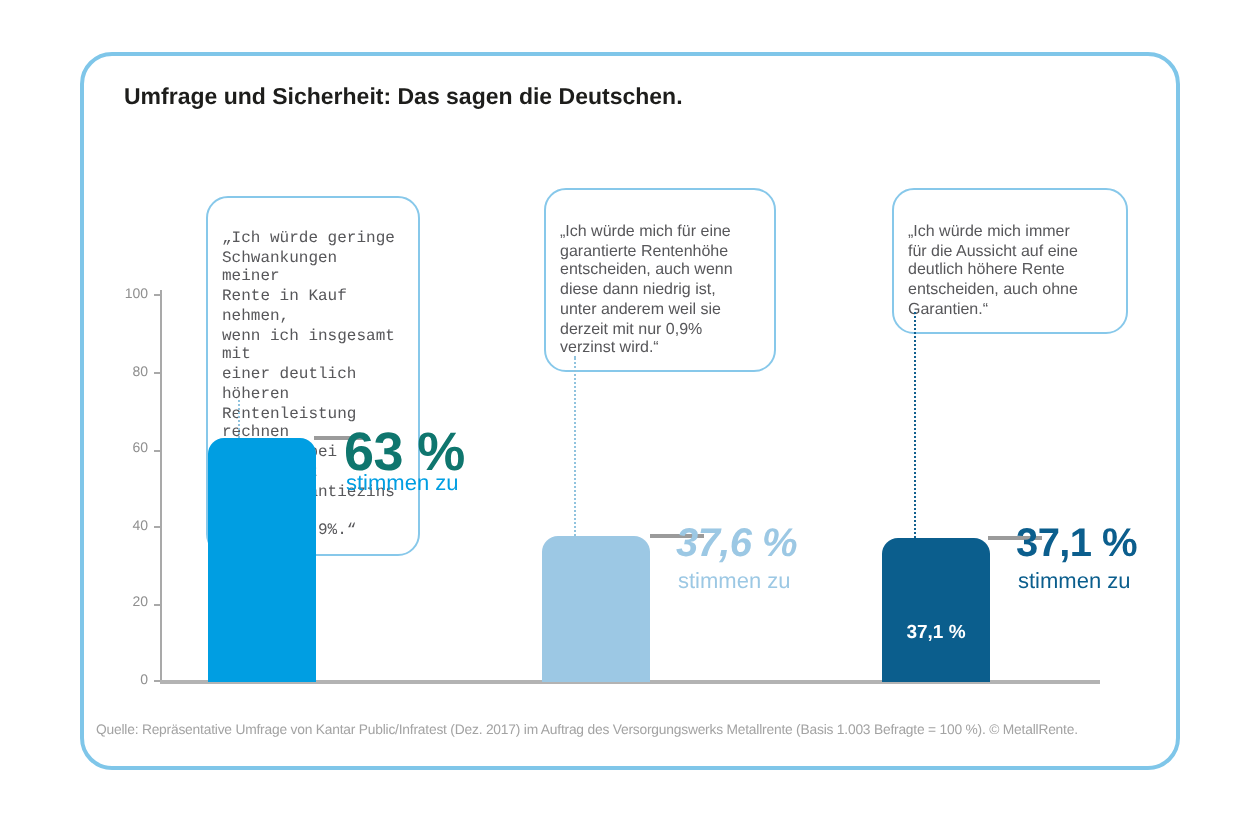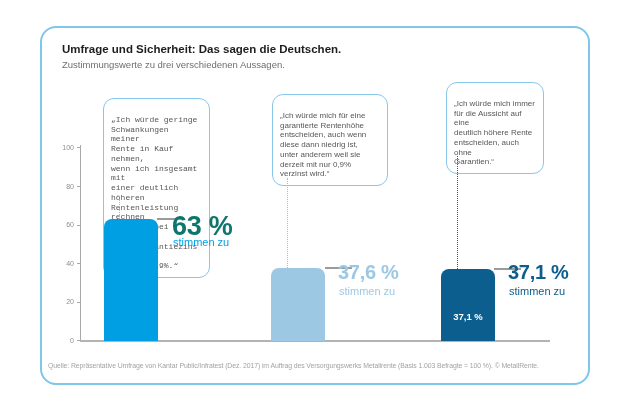--- a/index.html
+++ b/index.html
@@ -7,55 +7,54 @@
         font-family:"Liberation Sans",sans-serif;}
   .card{position:absolute;left:40px;top:26px;width:550px;height:359px;box-sizing:border-box;
         border:2px solid #7fc6e9;border-radius:16px;background:#fff;}
   .title{position:absolute;left:62px;top:43px;font-size:11.5px;font-weight:bold;color:#1d1d1b;}
   .subtitle{position:absolute;left:62px;top:59px;font-size:9.5px;color:#6e6e6e;}
   .bubble{position:absolute;box-sizing:border-box;border:1.5px solid #87c8ea;border-radius:11px;
           background:#fff;padding:6px 7px;font-size:8px;line-height:1.22;color:#57575a;
           white-space:pre-line;}
   .b1{left:103px;top:98px;width:107px;font-family:Liberation Mono, monospace;}
   .b2{left:272px;top:94px;width:116px;}
-  .b3{left:446px;top:82px;width:98px;}
+  .b3{left:446px;top:94px;width:118px;}
   .dotline{position:absolute;width:0;border-left:1.5px dotted #90c3de;}
   .d1{left:119px;top:200px;height:19px;}
   .d2{left:287px;top:178px;height:90px;}
   .d3{left:457px;top:156px;height:113px;border-left-color:#11608f;}
   .yaxis{position:absolute;left:80px;top:145px;width:1px;height:196px;background:#a9a9a9;}
   .xaxis{position:absolute;left:80px;top:340px;width:470px;height:2px;background:#b3b3b3;}
   .tick-label{position:absolute;width:20px;text-align:right;font-size:7px;color:#8f8f8f;line-height:8px;}
   .tick-mark{position:absolute;width:3px;height:1px;background:#a9a9a9;left:77px;}
   .bar{position:absolute;border-radius:8px 8px 0 0;}
   .connector{position:absolute;height:2px;width:27px;background:#9b9b9b;}
   .c1{left:157px;top:218px;}
   .c2{left:325px;top:267px;}
   .c3{left:494px;top:268px;}
   .big-label{position:absolute;font-weight:bold;letter-spacing:-0.3px;}
   .l1{left:172px;top:211px;font-size:27px;color:#0f766e;}
-  .l2{left:338px;top:261px;font-size:20px;color:#9cc8e4;}
+  .l2{left:338px;top:261px;font-size:20px;color:#9cc8e4;font-style:italic;}
   .l3{left:508px;top:261px;font-size:20px;color:#0b5e8d;}
   .sub-label{position:absolute;font-size:11px;font-weight:normal;}
   .s1{left:173px;top:236px;color:#009ee2;}
   .s2{left:339px;top:285px;color:#9cc8e4;}
   .s3{left:509px;top:285px;color:#0b5e8d;}
   .inner-label{position:absolute;left:441px;top:311px;width:54px;text-align:center;
                font-size:9.5px;font-weight:bold;color:#ffffff;}
   .footer{position:absolute;left:48px;top:362px;width:536px;font-size:6.9px;color:#a3a3a3;
           white-space:nowrap;letter-spacing:-0.1px;}
 </style>
 </head>
 <body>
 
 <div class="page">
   <div class="card"></div>
 
   <div class="title">Umfrage und Sicherheit: Das sagen die Deutschen.</div>
-  <div class="subtitle">Zustimmungswerte zu drei verschiedenen Aussagen.</div>
 
   <div class="bubble b1">
     <span>„Ich würde geringe
 Schwankungen meiner
 Rente in Kauf nehmen,
 wenn ich insgesamt mit
 einer deutlich höheren
 Rentenleistung rechnen
 kann als bei Renten mit
 einem Garantiezins von

